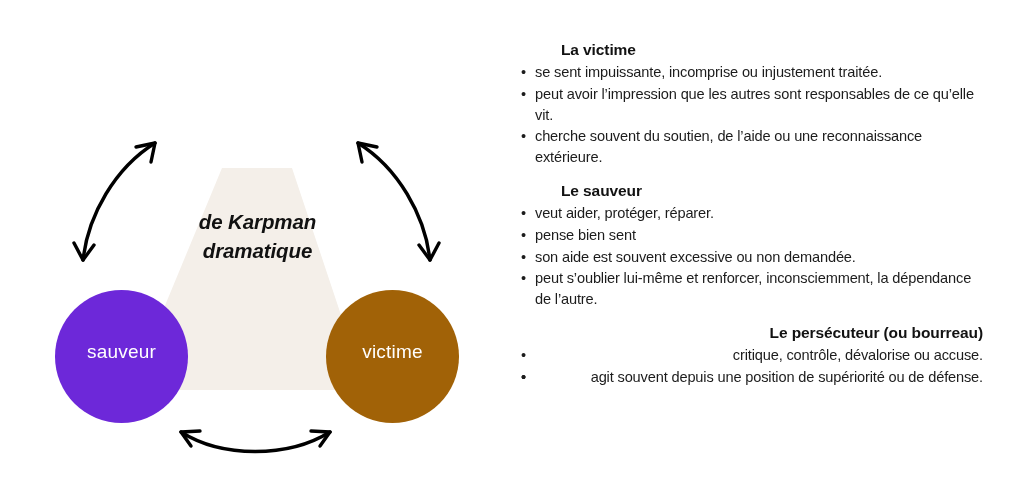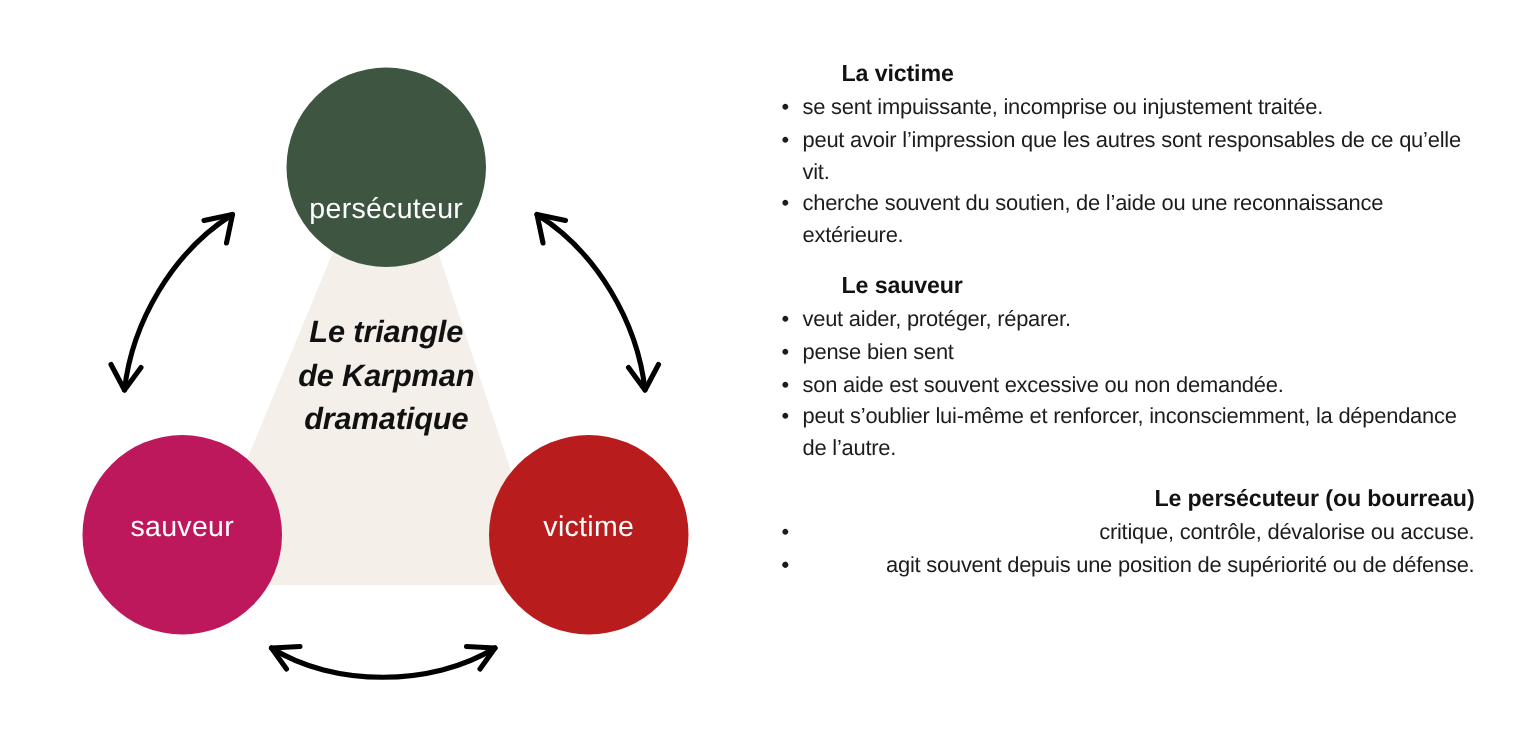--- a/index.html
+++ b/index.html
@@ -57,30 +57,30 @@
     height: 133px;
     background: #3d5541;
     align-items: flex-end;
     padding-bottom: 29px;
   }
   #node-sauveur {
     left: 55px;
     top: 290px;
     width: 133px;
     height: 133px;
-    background: #be185d;
+    background: #6d28d9;
     align-items: flex-start;
     padding-top: 52px;
   }
   #node-victime {
     left: 326px;
     top: 290px;
     width: 133px;
     height: 133px;
-    background: #b91c1c;
+    background: #a16207;
     align-items: flex-start;
     padding-top: 52px;
   }
 
   .triangle-caption {
     position: absolute;
     left: 150px;
     top: 207px;
     width: 215px;
     text-align: center;
@@ -160,34 +160,30 @@
         <path d="M 430,260 L 419,245 M 430,260 L 439,243"></path>
       </g>
 
       <g fill="none" stroke="#000000" stroke-width="3.4" stroke-linecap="round">
         <path d="M 181,432 C 222,458 288,458 330,432"></path>
         <path d="M 181,432 L 200,431 M 181,432 L 191,446"></path>
         <path d="M 330,432 L 311,431 M 330,432 L 320,446"></path>
       </g>
     </svg>
 
-    <div class="node-circle" id="node-persecuteur">
-      <span class="node-label">persécuteur</span>
-    </div>
 
     <div class="node-circle" id="node-sauveur">
       <span class="node-label">sauveur</span>
     </div>
 
     <div class="node-circle" id="node-victime">
       <span class="node-label">victime</span>
     </div>
 
     <div class="triangle-caption">
-      <div>Le triangle</div>
       <div>de Karpman</div>
       <div>dramatique</div>
     </div>
   </div>
 
   <div class="text-column">
 
     <div class="role-block">
       <div class="role-title">La victime</div>
       <ul class="role-list">

